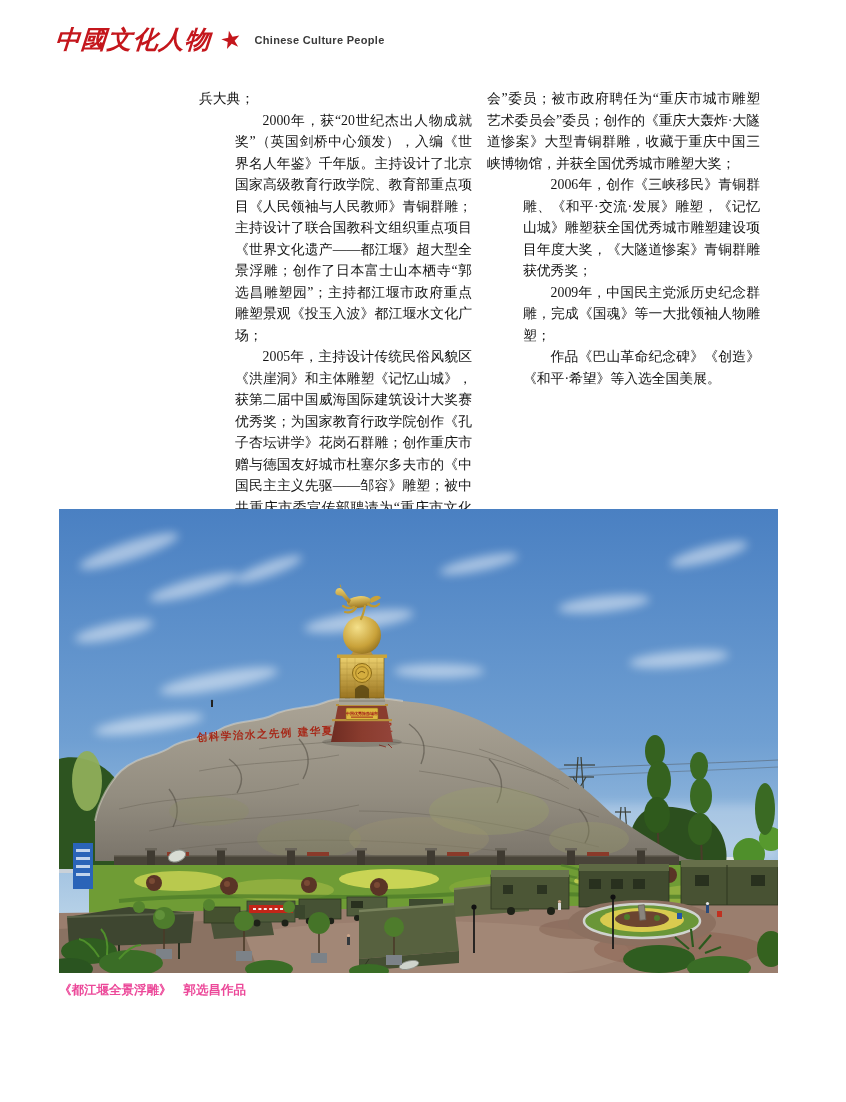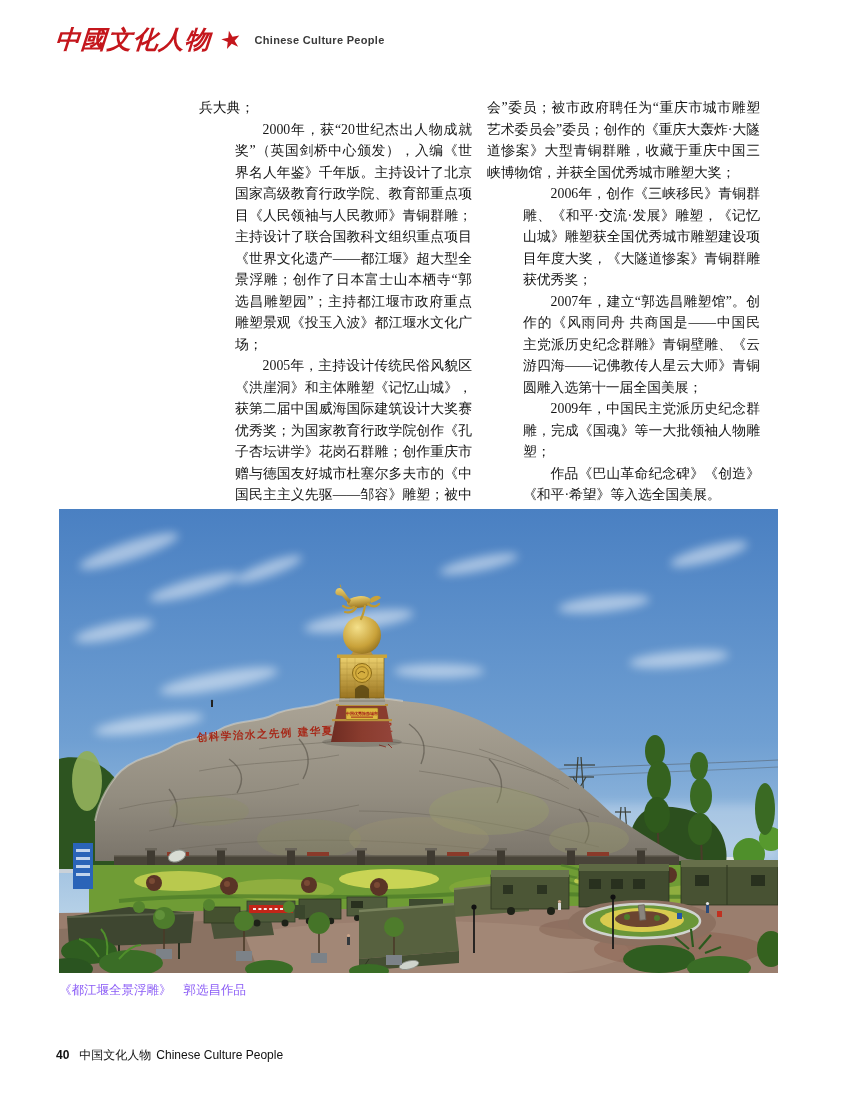--- a/index.html
+++ b/index.html
@@ -7,31 +7,31 @@
         font-family:"Liberation Sans",sans-serif;}
   
   .masthead{position:absolute;left:55px;top:27px;display:flex;align-items:center;gap:9px;}
   .logo-cn{font-family:"DejaVu Serif",serif;font-weight:900;font-style:italic;
            font-size:25px;color:#c4161c;letter-spacing:1px;transform:skewX(-4deg);
            line-height:1;white-space:nowrap;}
   .logo-star{color:#c4161c;font-size:24px;line-height:1;transform:rotate(-12deg);
              font-style:normal;display:inline-block;}
   .tagline{font-size:11px;font-weight:bold;color:#3a3a3a;letter-spacing:.3px;margin-left:4px;}
   
-  .col{position:absolute;top:97px;width:273px;font-size:13.8px;line-height:21.5px;
+  .col{position:absolute;top:88px;width:273px;font-size:13.8px;line-height:21.5px;
        color:#141414;text-align:justify;font-family:"Liberation Serif","DejaVu Serif",serif;}
   .col-left{left:199px;}
   .col-right{left:487px;}
   .para{margin:0;}
   .para.indent{text-indent:2em;margin-left:36px;}
   
   .photo{position:absolute;left:59px;top:509px;width:719px;height:464px;}
   .photo svg{display:block;width:719px;height:464px;}
   
-  .caption{position:absolute;left:59px;top:982px;font-size:12.5px;font-weight:normal;color:#8b5cf6;}
+  .caption{position:absolute;left:59px;top:982px;font-size:12.5px;font-weight:bold;color:#ec4899;}
   .caption .author{margin-left:12px;}
   
   .pagefoot{position:absolute;left:56px;top:1047px;font-size:12px;color:#111;}
   .pagefoot .pno{font-weight:bold;margin-right:10px;}
   .pagefoot .cn{margin-right:5px;}
 </style>
 </head>
 <body>
 
 <div class="page">
@@ -43,21 +43,20 @@
   </div>
 
   <div class="col col-left">
       <p class="para">兵大典；</p>
       <p class="para indent">2000年，获“20世纪杰出人物成就奖”（英国剑桥中心颁发），入编《世界名人年鉴》千年版。主持设计了北京国家高级教育行政学院、教育部重点项目《人民领袖与人民教师》青铜群雕；主持设计了联合国教科文组织重点项目《世界文化遗产——都江堰》超大型全景浮雕；创作了日本富士山本栖寺“郭选昌雕塑园”；主持都江堰市政府重点雕塑景观《投玉入波》都江堰水文化广场；</p>
       <p class="para indent">2005年，主持设计传统民俗风貌区《洪崖洞》和主体雕塑《记忆山城》，获第二届中国威海国际建筑设计大奖赛优秀奖；为国家教育行政学院创作《孔子杏坛讲学》花岗石群雕；创作重庆市赠与德国友好城市杜塞尔多夫市的《中国民主主义先驱——邹容》雕塑；被中共重庆市委宣传部聘请为“重庆市文化改革与发展专家咨询委员会”成员；被重庆市职称改革办公室聘请为“重庆市高等学校教师艺术学科高级专业技术职务资格评审委员</p>
     </div>
   <div class="col col-right">
       <p class="para">会”委员；被市政府聘任为“重庆市城市雕塑艺术委员会”委员；创作的《重庆大轰炸·大隧道惨案》大型青铜群雕，收藏于重庆中国三峡博物馆，并获全国优秀城市雕塑大奖；</p>
       <p class="para indent">2006年，创作《三峡移民》青铜群雕、《和平·交流·发展》雕塑，《记忆山城》雕塑获全国优秀城市雕塑建设项目年度大奖，《大隧道惨案》青铜群雕获优秀奖；</p>
-      <p class="para indent">2007年，建立“郭选昌雕塑馆”。创作的《风雨同舟 共商国是——中国民主党派历史纪念群雕》青铜壁雕、《云游四海——记佛教传人星云大师》青铜圆雕入选第十一届全国美展；</p>
       <p class="para indent">2009年，中国民主党派历史纪念群雕，完成《国魂》等一大批领袖人物雕塑；</p>
       <p class="para indent">作品《巴山革命纪念碑》《创造》《和平·希望》等入选全国美展。</p>
     </div>
 
   <figure class="photo" style="margin:0">
     <svg viewBox="0 0 719 464" xmlns="http://www.w3.org/2000/svg">
       <defs>
         <linearGradient id="sky" x1="0" y1="0" x2="0" y2="1">
           <stop offset="0" stop-color="#4a80c2"></stop>
             <stop offset="0.55" stop-color="#6f9fd2"></stop>
@@ -490,17 +489,14 @@
         <ellipse cx="712" cy="440" rx="14" ry="18" fill="#35621f"></ellipse>
         <ellipse cx="310" cy="462" rx="20" ry="7" fill="#3a6d26"></ellipse>
       </g>
     </svg>
   </figure>
 
   <div class="caption">
     <span>《都江堰全景浮雕》</span><span class="author">郭选昌作品</span>
   </div>
 
-  <div class="pagefoot">
-    <span class="pno">40</span><span class="cn">中国文化人物</span><span>Chinese Culture People</span>
-  </div>
 
 </div>
 
 </body></html>

